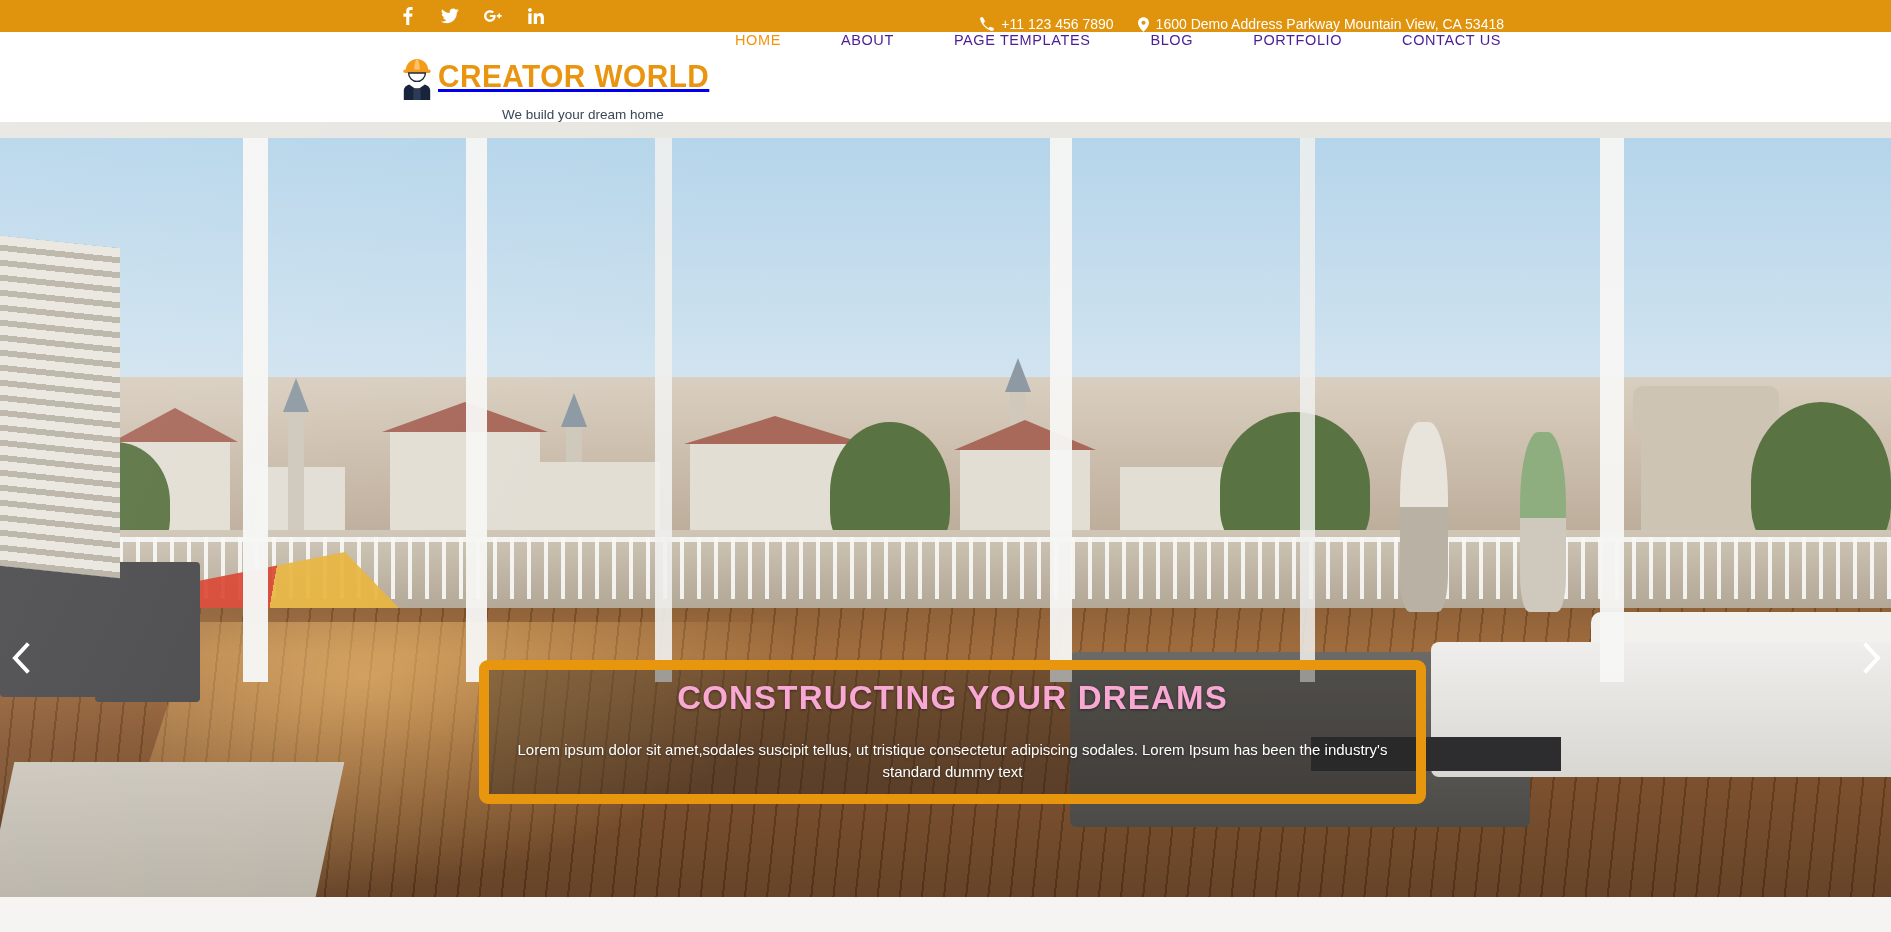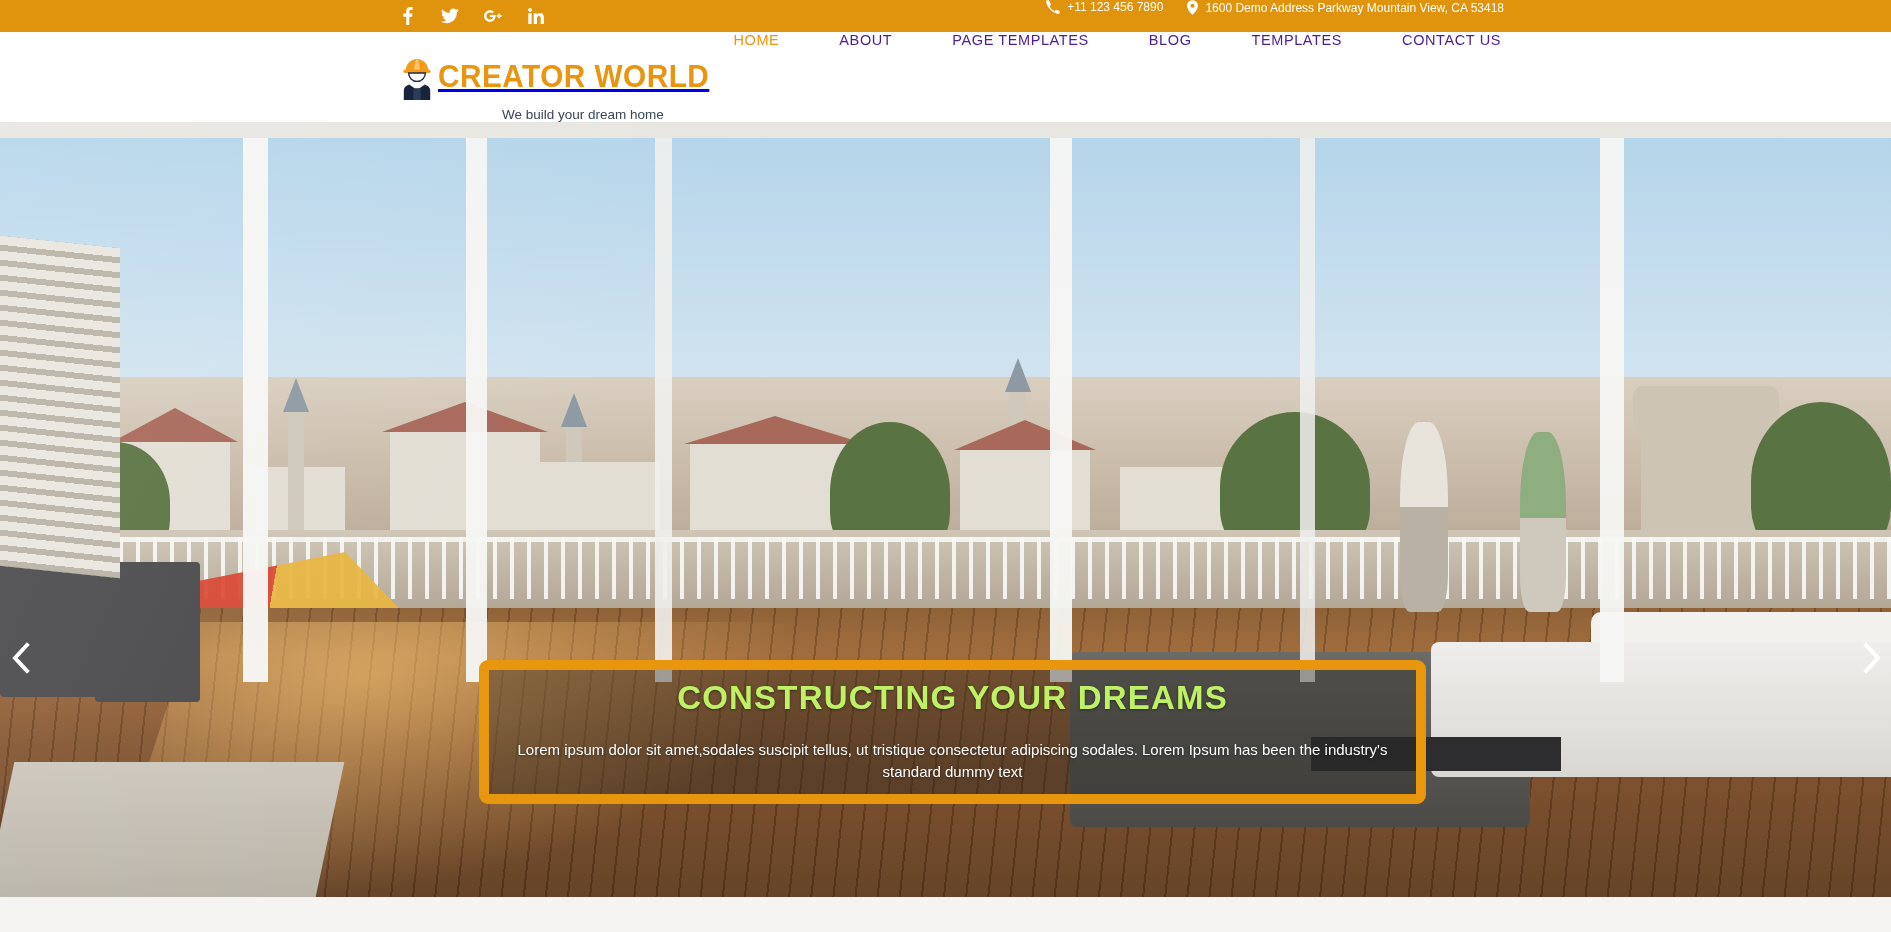--- a/index.html
+++ b/index.html
@@ -21,22 +21,22 @@
     margin-left:398px;
   }
   .social a{
     color:#ffffff; text-decoration:none;
     display:inline-flex; align-items:center; justify-content:center;
     width:18px; height:18px;
   }
   .social svg{ fill:#ffffff; display:block; }
   .topinfo{
     position:absolute; right:387px; top:0; height:32px;
-    display:flex; align-items:flex-start; gap:24px;
-    font-size:12px; white-space:nowrap;
+    display:flex; align-items:flex-end; gap:24px;
+    font-size:14px; white-space:nowrap;
   }
   .topinfo .item{ display:flex; align-items:center; gap:7px; }
   .topinfo svg{ fill:#ffffff; display:block; }
 
   
   .header{
     height:90px; background:#ffffff;
     display:flex; align-items:center; position:relative;
   }
   .brand{
@@ -199,21 +199,21 @@
 
   
   .caption{
     position:absolute; left:479px; top:538px; width:947px; height:144px;
     border:10px solid #e8960d; border-radius:9px;
     background:rgba(40,36,32,.38);
     display:flex; flex-direction:column; align-items:center; justify-content:center;
     text-align:center; padding:0 24px;
   }
   .caption h2{
-    color:#bef264; font-size:33px; font-weight:bold;
+    color:#f9a8d4; font-size:33px; font-weight:bold;
     letter-spacing:1.2px; line-height:1.1; margin-bottom:22px;
     font-family:"Liberation Sans Narrow","Liberation Sans",sans-serif;
     text-shadow:0 1px 3px rgba(0,0,0,.45);
   }
   .caption p{
     color:#ffffff; font-size:15px; line-height:1.5; max-width:912px;
     font-family:"Liberation Sans Narrow","Liberation Sans",sans-serif;
     text-shadow:0 1px 3px rgba(0,0,0,.45);
   }
 
@@ -298,21 +298,21 @@
         <span class="brand-title">CREATOR WORLD</span>
       </span>
     </a>
     <span class="brand-tag" style="position:absolute;left:450px;top:56px;margin-top:20px;">We build your dream home</span>
 
     <nav class="nav">
       <a href="#" class="active">HOME</a>
       <a href="#">ABOUT</a>
       <a href="#">PAGE TEMPLATES</a>
       <a href="#">BLOG</a>
-      <a href="#">TEMPLATES</a>
+      <a href="#">PORTFOLIO</a>
       <a href="#">CONTACT US</a>
     </nav>
   </div>
 
   <div class="hero">
     <div class="hero-photo">
       <div class="sky"></div>
 
       <div class="town">
         <div class="bldg" style="left:120px;width:110px;height:120px;"></div>

